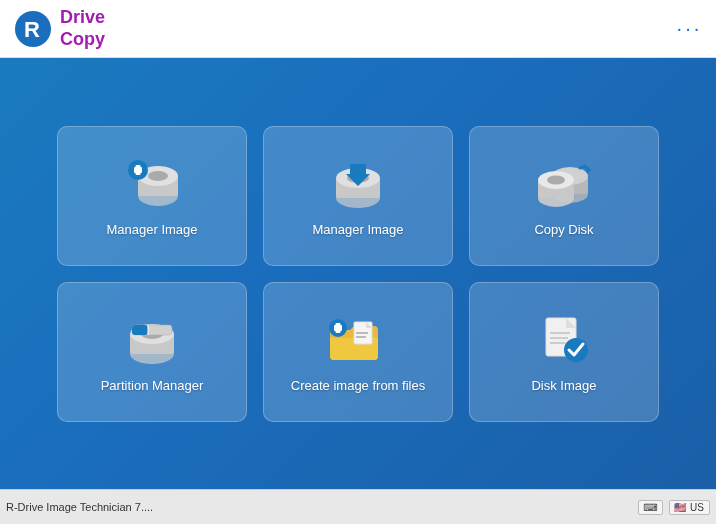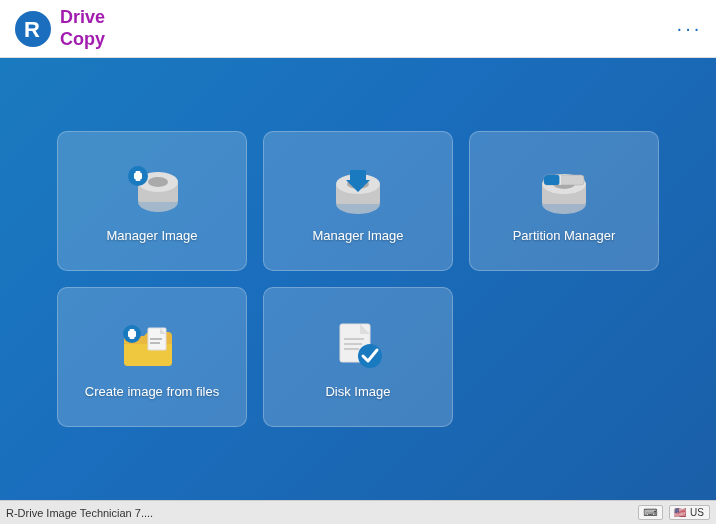--- a/index.html
+++ b/index.html
@@ -88,21 +88,21 @@
     .tile-label {
       color: white;
       font-size: 13px;
       text-align: center;
       font-weight: 400;
       text-shadow: 0 1px 2px rgba(0,0,0,0.3);
     }
 
     
     .statusbar {
-      height: 24px;
+      height: 35px;
       background: #e8e8e8;
       border-top: 1px solid #ccc;
       display: flex;
       align-items: center;
       justify-content: space-between;
       padding: 0 6px;
       flex-shrink: 0;
     }
     .statusbar-left {
       font-size: 11px;
@@ -181,20 +181,39 @@
           <rect x="14" y="22" width="44" height="20" rx="2" fill="#c8c8c8"></rect>
           <ellipse cx="36" cy="22" rx="22" ry="10" fill="#e0e0e0"></ellipse>
           <ellipse cx="36" cy="22" rx="11" ry="5" fill="#aaa"></ellipse>
 
           <polygon points="36,8 28,8 28,18 24,18 36,30 48,18 44,18 44,8" fill="#1a7abf"></polygon>
         </svg>
       </div>
       <span class="tile-label">Manager Image</span>
     </div>
 
+    <div class="tile">
+      <div class="tile-icon">
+        <svg width="72" height="56" viewBox="0 0 72 56">
+
+          <ellipse cx="42" cy="38" rx="18" ry="9" fill="#b8b8b8" opacity="0.8"></ellipse>
+          <rect x="24" y="20" width="36" height="18" rx="2" fill="#b8b8b8"></rect>
+          <ellipse cx="42" cy="20" rx="18" ry="9" fill="#d0d0d0"></ellipse>
+
+          <ellipse cx="28" cy="42" rx="18" ry="9" fill="#ccc" opacity="0.9"></ellipse>
+          <rect x="10" y="24" width="36" height="18" rx="2" fill="#c8c8c8"></rect>
+          <ellipse cx="28" cy="24" rx="18" ry="9" fill="#e8e8e8"></ellipse>
+          <ellipse cx="28" cy="24" rx="9" ry="4.5" fill="#aaa"></ellipse>
+
+          <path d="M52 12 Q60 8 60 16" stroke="#1a7abf" stroke-width="3" fill="none" stroke-linecap="round"></path>
+          <polygon points="56,8 64,14 58,16" fill="#1a7abf"></polygon>
+        </svg>
+      </div>
+      <span class="tile-label">Copy Disk</span>
+    </div>
 
     <div class="tile">
       <div class="tile-icon">
         <svg width="72" height="56" viewBox="0 0 72 56">
 
           <ellipse cx="36" cy="42" rx="22" ry="10" fill="#ccc" opacity="0.7"></ellipse>
           <rect x="14" y="22" width="44" height="20" rx="2" fill="#c8c8c8"></rect>
           <ellipse cx="36" cy="22" rx="22" ry="10" fill="#e0e0e0"></ellipse>
           <ellipse cx="36" cy="22" rx="11" ry="5" fill="#aaa"></ellipse>
 

